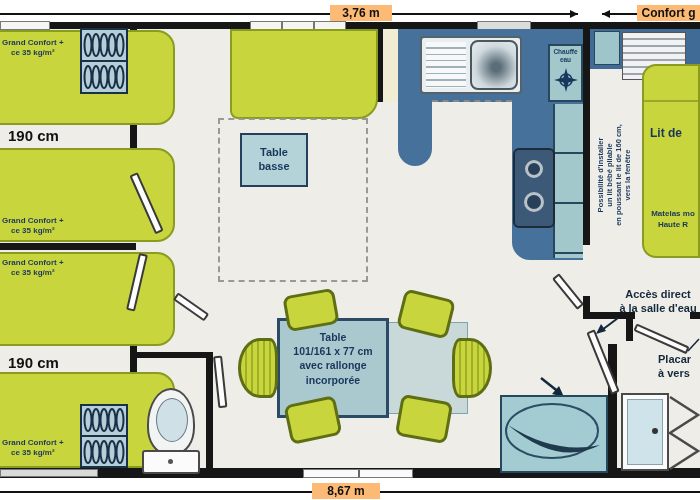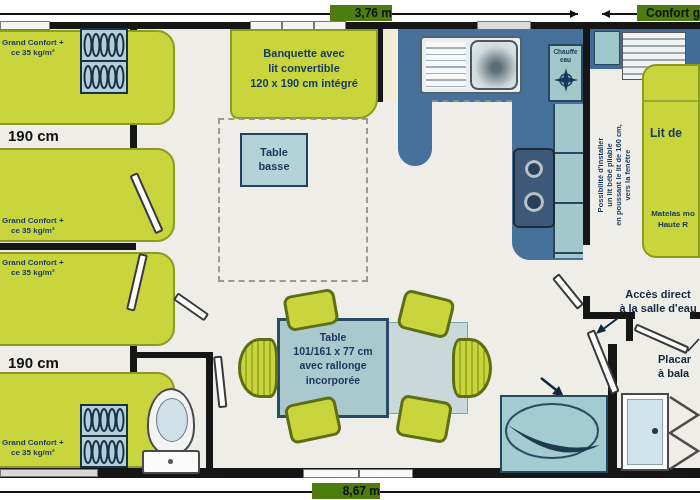--- a/index.html
+++ b/index.html
@@ -8,21 +8,21 @@
   .floor{position:absolute;background:#efede8;}
   .wall{position:absolute;background:#161616;}
   .window{position:absolute;background:#f5f5f3;border:1px solid #787878;box-sizing:border-box;}
   .bed{position:absolute;background:#c9d53c;border:2px solid #8a9c20;box-sizing:border-box;}
   .bed-label{position:absolute;color:#1c3a5e;font-weight:bold;font-size:8px;line-height:1.3;text-align:center;}
   .big-label{position:absolute;color:#111;font-weight:bold;font-size:15px;}
   .lbl{position:absolute;font-weight:bold;color:#18375c;text-align:center;}
   .blk{color:#14283c;}
   .door-leaf{position:absolute;background:#fdfdfd;border:2px solid #3a3a3a;border-radius:2px;box-sizing:border-box;}
   .dimline{position:absolute;background:#111;}
-  .dimlbl{position:absolute;background:#4d7c0f;color:#111;font-weight:bold;font-size:12px;text-align:right;line-height:16px;}
+  .dimlbl{position:absolute;background:#fdba74;color:#111;font-weight:bold;font-size:12px;text-align:center;line-height:16px;}
   .arrow-r{position:absolute;width:0;height:0;border-top:4px solid transparent;border-bottom:4px solid transparent;border-left:8px solid #111;}
   .arrow-l{position:absolute;width:0;height:0;border-top:4px solid transparent;border-bottom:4px solid transparent;border-right:8px solid #111;}
   .counter{position:absolute;background:#45719b;}
   .cabinet{position:absolute;background:#a3c8cb;}
   .chair{position:absolute;background:#c9d53c;border:3px solid #5e6e14;border-radius:8px;box-sizing:border-box;}
   .barrel{position:absolute;background:repeating-linear-gradient(90deg,#c9d53c 0 4px,#a0b026 4px 6px);
           border:3px solid #5e6e14;box-sizing:border-box;}
   .dashedrect{position:absolute;border:2px dashed #9a9a92;box-sizing:border-box;}
   svg{position:absolute;overflow:visible;}
 </style>
@@ -123,25 +123,20 @@
 
   <div class="door-leaf" style="left:129px;top:174px;width:9px;height:64px;transform-origin:50% 0;transform:rotate(-24deg);"></div>
   <div class="door-leaf" style="left:139px;top:254px;width:9px;height:58px;transform-origin:50% 0;transform:rotate(13deg);"></div>
   <div class="door-leaf" style="left:171px;top:296px;width:9px;height:38px;transform-origin:50% 0;transform:rotate(-55deg);"></div>
   <div class="door-leaf" style="left:213px;top:356px;width:9px;height:52px;transform-origin:50% 0;transform:rotate(-6deg);"></div>
   <div class="door-leaf" style="left:586px;top:331px;width:9px;height:67px;transform-origin:50% 0;transform:rotate(-22deg);"></div>
   <div class="door-leaf" style="left:635px;top:323px;width:58px;height:8px;transform-origin:0 50%;transform:rotate(24deg);"></div>
   <div class="door-leaf" style="left:551px;top:276px;width:9px;height:40px;transform-origin:50% 0;transform:rotate(-39deg);"></div>
 
   <div class="bed" style="left:230px;top:29px;width:148px;height:90px;border-radius:0 0 20px 8px;"></div>
-  <div class="lbl" style="left:232px;top:46px;width:144px;font-size:11px;line-height:1.35;">
-    <span>Banquette avec</span><br>
-    <span>lit convertible</span><br>
-    <span>120 x 190 cm intégré</span>
-  </div>
 
   <div class="dashedrect" style="left:218px;top:118px;width:150px;height:164px;"></div>
 
   <div style="position:absolute;left:240px;top:133px;width:68px;height:54px;background:#b3d3d8;border:2px solid #24405e;box-sizing:border-box;"></div>
   <div class="lbl" style="left:240px;top:145px;width:68px;font-size:11px;line-height:1.3;">
     <span>Table</span><br>
     <span>basse</span>
   </div>
 
   <div style="position:absolute;left:388px;top:322px;width:80px;height:92px;background:rgba(169,201,206,0.55);border:1px solid #7fa3ab;box-sizing:border-box;"></div>
@@ -211,21 +206,21 @@
   <div class="lbl blk" style="left:608px;top:287px;width:100px;font-size:11px;line-height:1.3;color:#14283c;">
     <span>Accès direct</span><br>
     <span>à la salle d'eau</span>
   </div>
   <svg style="left:594px;top:316px;" width="26" height="20" viewBox="0 0 26 20">
     <line x1="24" y1="2" x2="8" y2="14" stroke="#14283c" stroke-width="2"></line>
     <path d="M2 18 L12 15 L7 8 Z" fill="#14283c"></path>
   </svg>
   <div class="lbl blk" style="left:658px;top:352px;width:60px;font-size:11px;line-height:1.3;color:#14283c;text-align:left;">
     <span>Placar</span><br>
-    <span>à bala</span>
+    <span>à vers</span>
   </div>
   <svg style="left:688px;top:338px;" width="12" height="14" viewBox="0 0 12 14">
     <line x1="0" y1="13" x2="11" y2="1" stroke="#14283c" stroke-width="1.5"></line>
   </svg>
 
   <div class="counter" style="left:590px;top:29px;width:110px;height:40px;background:#3f6b96;"></div>
   <div class="cabinet" style="left:594px;top:31px;width:26px;height:34px;background:#9ec5c9;border:1px solid #27475f;box-sizing:border-box;"></div>
   <div style="position:absolute;left:622px;top:32px;width:64px;height:48px;background:repeating-linear-gradient(180deg,#f2f2f2 0 5px,#9aa7ad 5px 7px);border:1.5px solid #555;box-sizing:border-box;"></div>
   <div class="bed" style="left:642px;top:64px;width:58px;height:194px;border-radius:14px 0 0 14px;"></div>
   <div style="position:absolute;left:644px;top:100px;width:54px;height:2px;background:#9aa82c;"></div>

